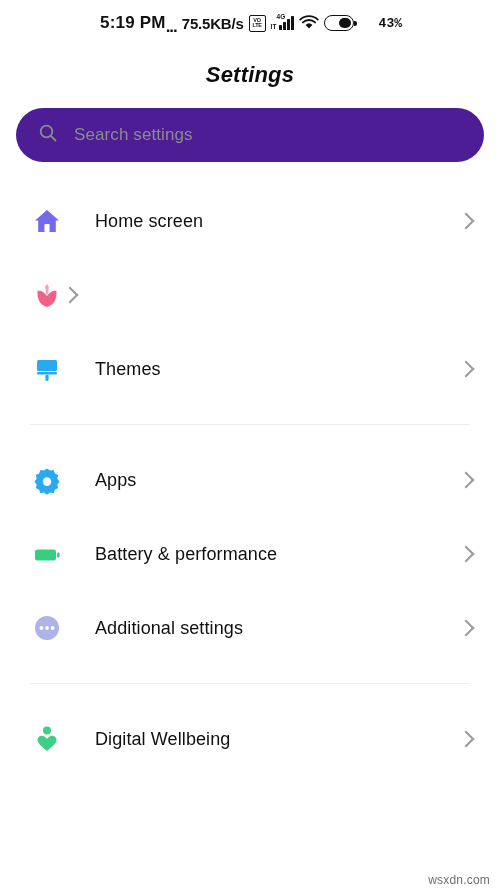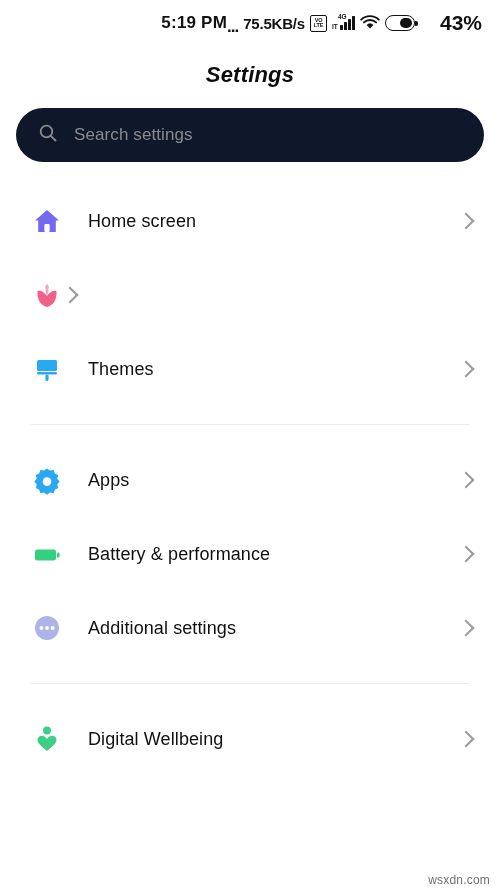--- a/index.html
+++ b/index.html
@@ -7,21 +7,21 @@
     width:500px; height:893px;
     background:#ffffff;
     font-family:"Liberation Sans", sans-serif;
     overflow:hidden;
   }
   
   .statusbar {
     height:46px;
     display:flex;
     align-items:center;
-    justify-content:flex-end;
+    justify-content:center;
     padding:0 18px 0 20px;
     color:#121212;
   }
   .status-clock {
     font-size:17px;
     font-weight:700;
     letter-spacing:.2px;
   }
   .status-right {
     display:flex;
@@ -59,38 +59,38 @@
   }
   .battery::after {
     content:""; position:absolute; right:-4px; top:4.5px;
     width:2.5px; height:5px; background:#121212;
     border-radius:0 2px 2px 0;
   }
   .battery-fill {
     width:12px; height:100%;
     background:#121212; border-radius:5px;
   }
-  .batt-pct { font-size:21px; font-weight:700; margin-left:20px; }
+  .batt-pct { font-size:13px; font-weight:700; margin-left:20px;font-family:Liberation Mono, monospace; }
 
   
   .page-title {
     text-align:center;
     font-size:22px;
     font-weight:700;
     color:#0d0d0d;
     padding:16px 0 20px;
     letter-spacing:.2px;
     font-style:italic;
   }
 
   
   .search-wrap { padding:0 16px; }
   .search-bar {
     height:54px;
-    background:#0f172a;
+    background:#4c1d95;
     border-radius:27px;
     display:flex;
     align-items:center;
     padding:0 22px;
     gap:16px;
   }
   .search-text {
     font-size:17px;
     color:#8b8b8f;
     letter-spacing:.1px;
@@ -106,21 +106,21 @@
   }
   .row-icon {
     width:34px;
     min-width:34px;
     display:flex;
     align-items:center;
     justify-content:center;
   }
   .row-label {
     flex:1;
-    margin-left:24px;
+    margin-left:31px;
     font-size:18px;
     color:#101010;
     letter-spacing:.1px;
   }
   .chev {
     width:12px; height:12px;
     border-top:2px solid #9b9b9f;
     border-right:2px solid #9b9b9f;
     transform:rotate(45deg);
     margin-right:6px;

